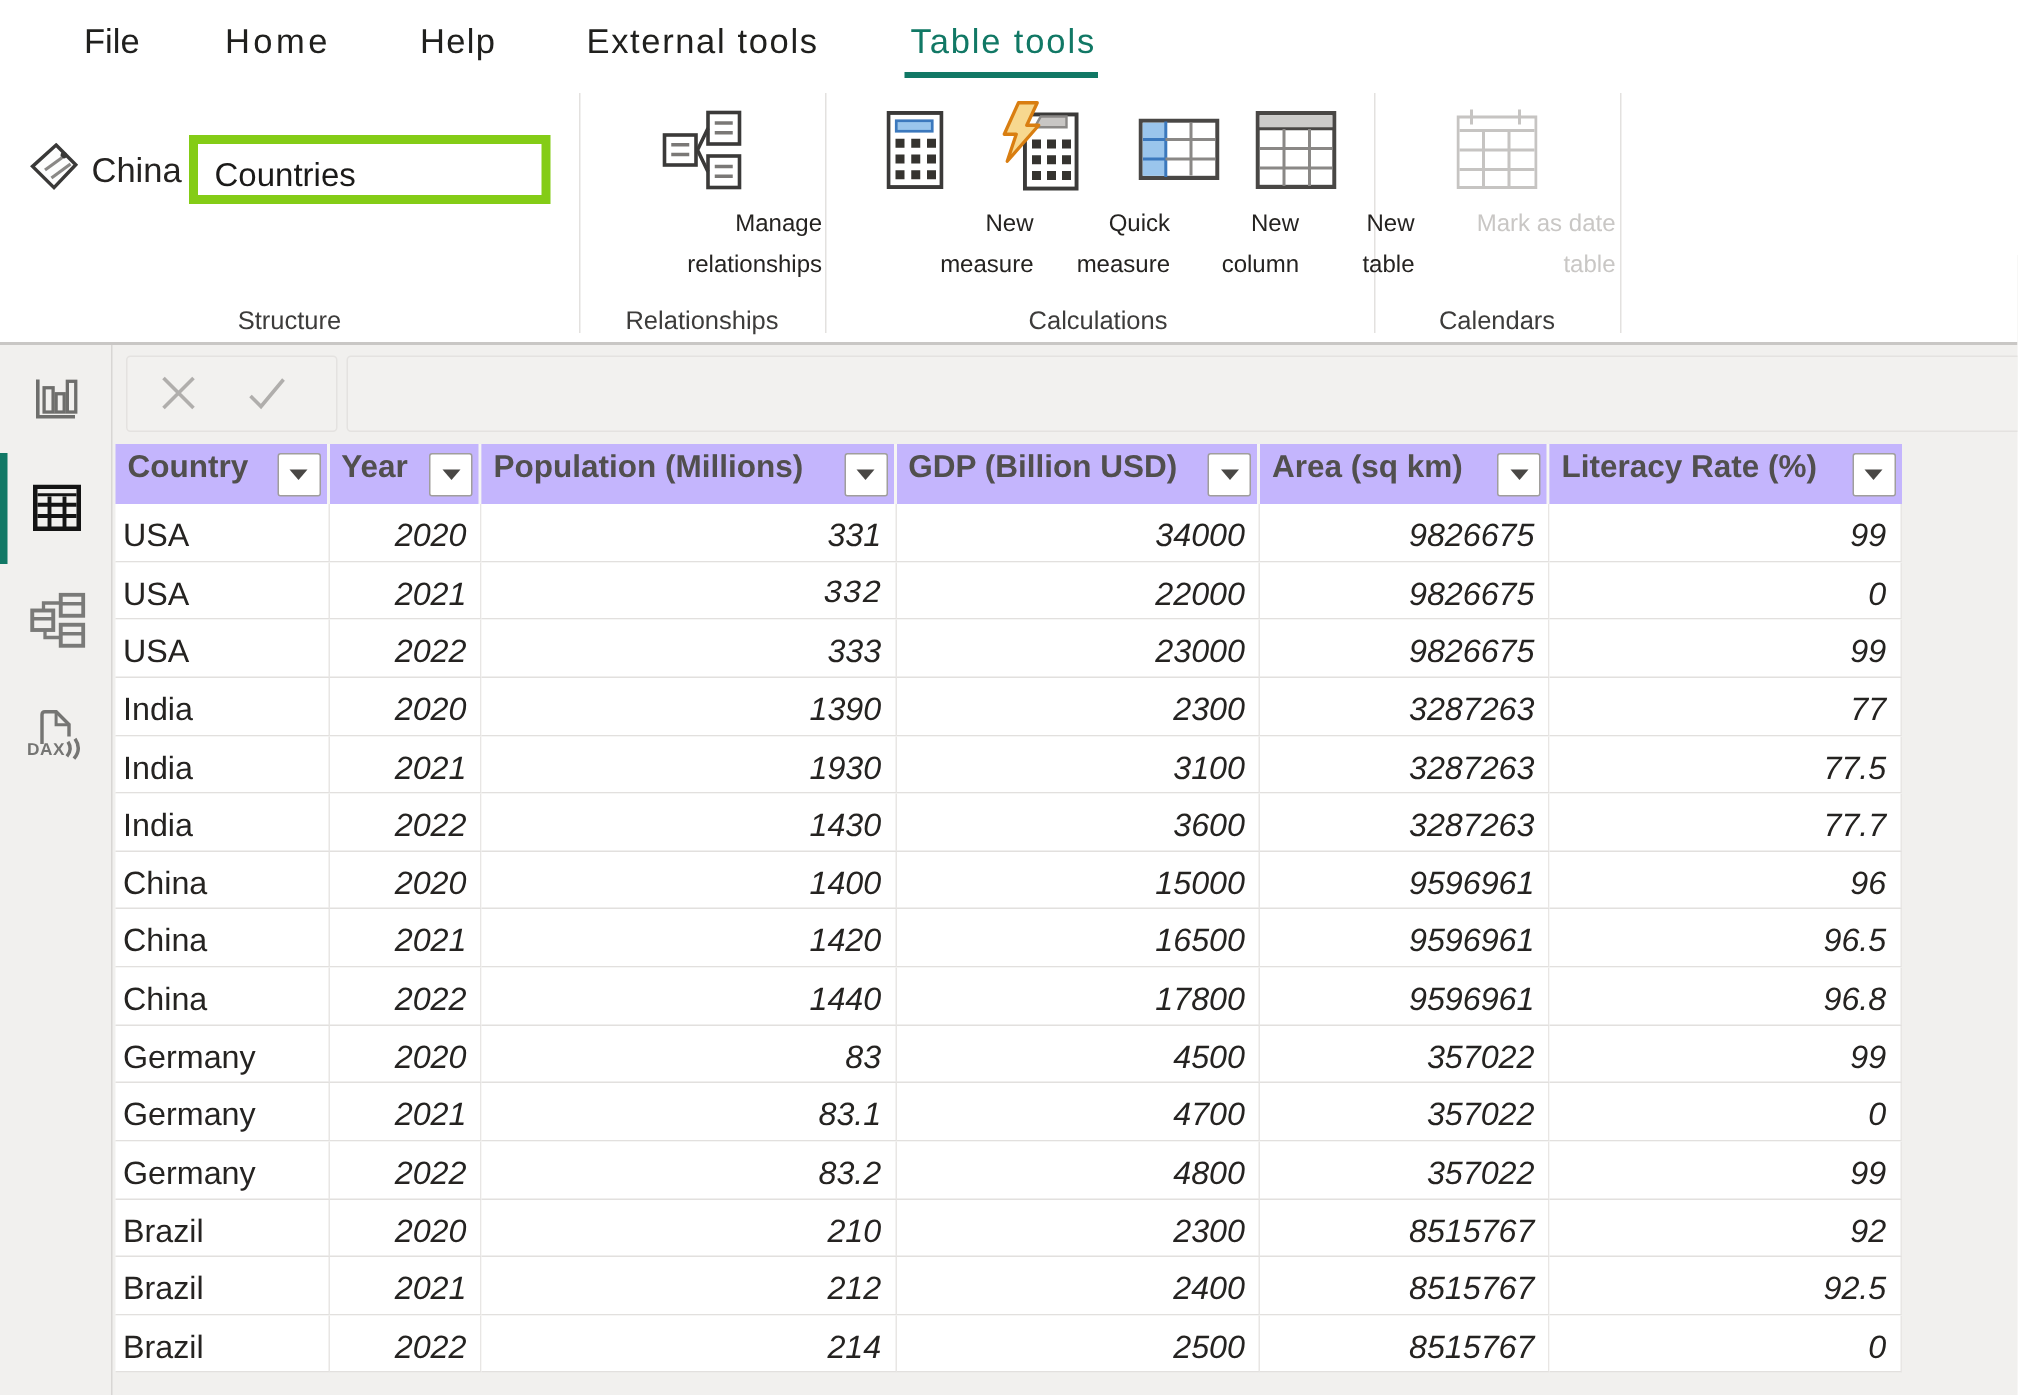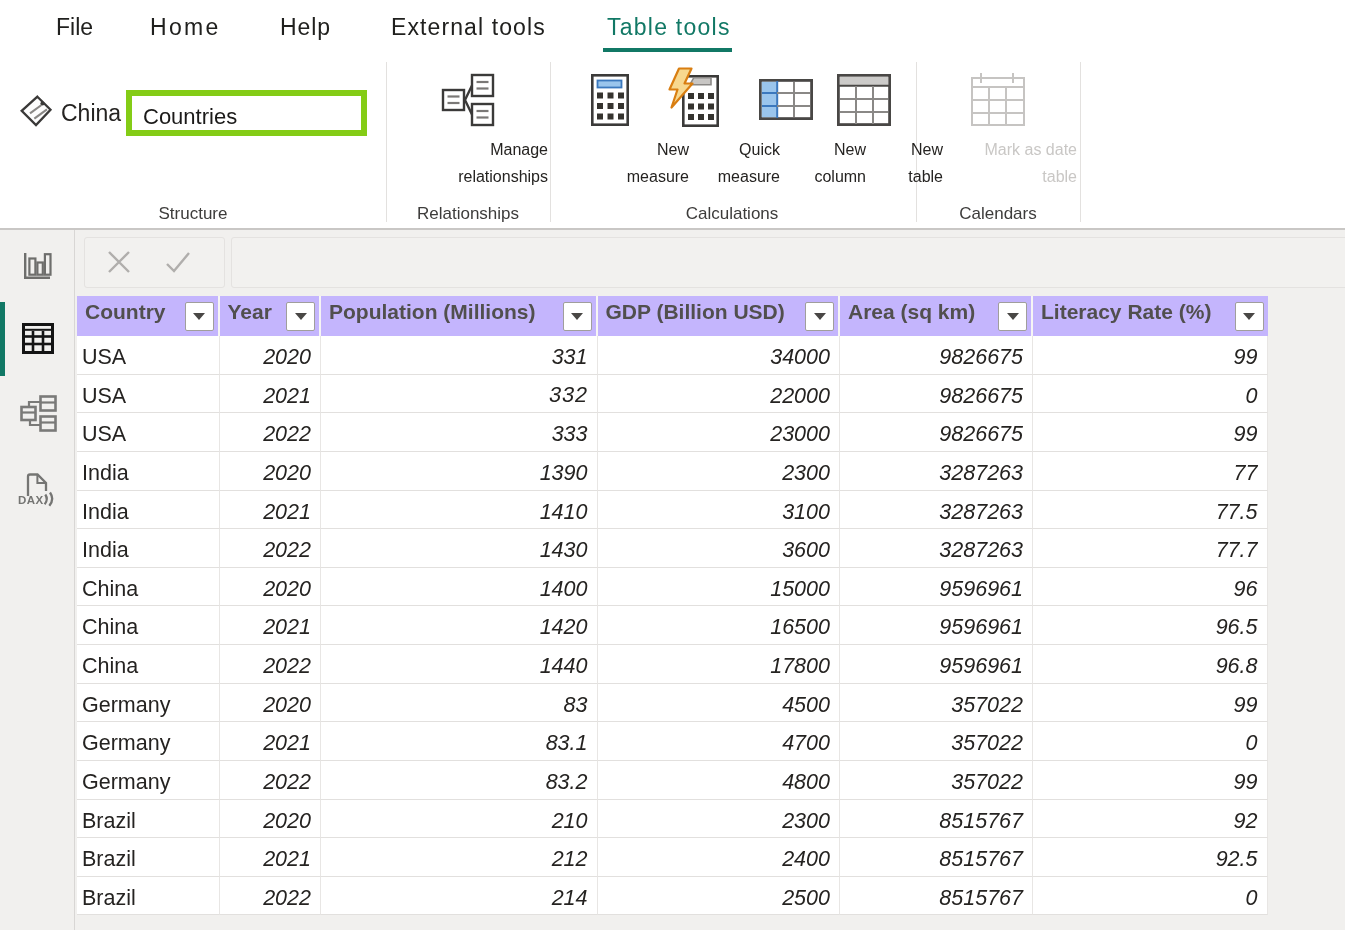--- a/index.html
+++ b/index.html
@@ -256,21 +256,21 @@
   <div class="cell txt" style="left:0px; width:142.5px;">India</div>
   <div class="cell num" style="left:142.5px; width:101.5px;">2020</div>
   <div class="cell num" style="left:244px; width:276.5px;">1390</div>
   <div class="cell num" style="left:520.5px; width:242.5px;">2300</div>
   <div class="cell num" style="left:763px; width:193px;">3287263</div>
   <div class="cell num" style="left:956px; width:234.5px;">77</div>
   </div>
   <div class="row" style="top:194.52px; height:38.63px;">
   <div class="cell txt" style="left:0px; width:142.5px;">India</div>
   <div class="cell num" style="left:142.5px; width:101.5px;">2021</div>
-  <div class="cell num" style="left:244px; width:276.5px;">1410</div>
+  <div class="cell num" style="left:244px; width:276.5px;">1930</div>
   <div class="cell num" style="left:520.5px; width:242.5px;">3100</div>
   <div class="cell num" style="left:763px; width:193px;">3287263</div>
   <div class="cell num" style="left:956px; width:234.5px;">77.5</div>
   </div>
   <div class="row" style="top:233.15px; height:38.63px;">
   <div class="cell txt" style="left:0px; width:142.5px;">India</div>
   <div class="cell num" style="left:142.5px; width:101.5px;">2022</div>
   <div class="cell num" style="left:244px; width:276.5px;">1430</div>
   <div class="cell num" style="left:520.5px; width:242.5px;">3600</div>
   <div class="cell num" style="left:763px; width:193px;">3287263</div>

